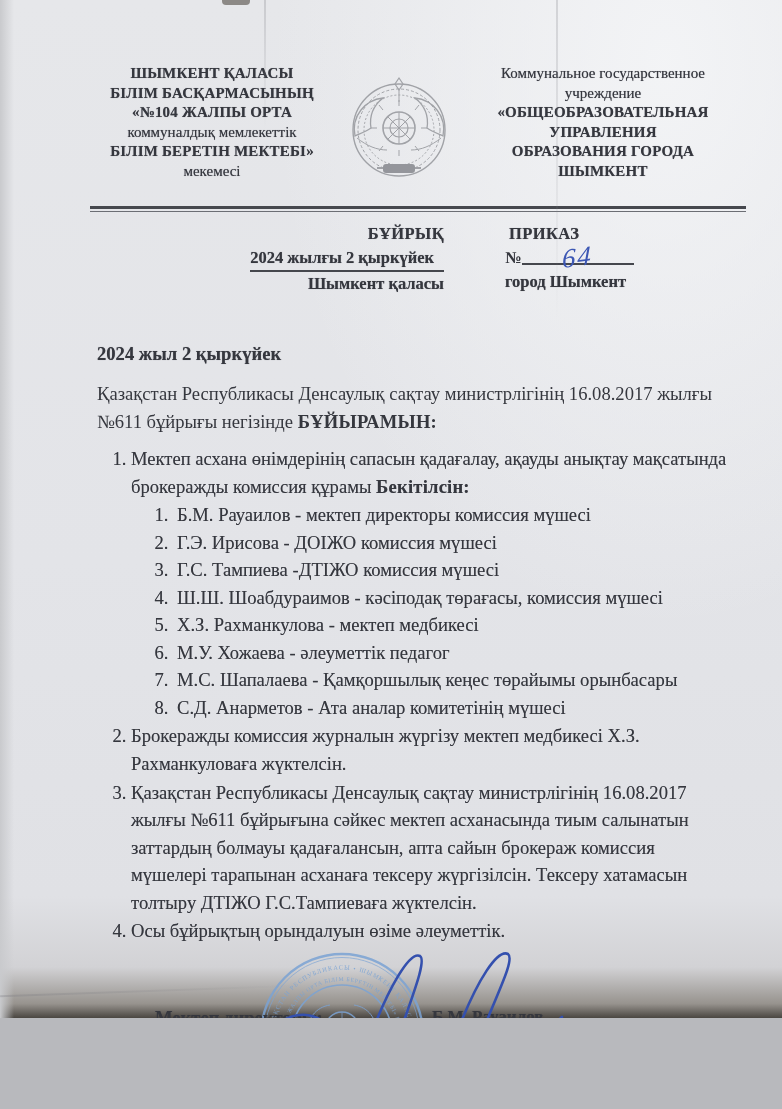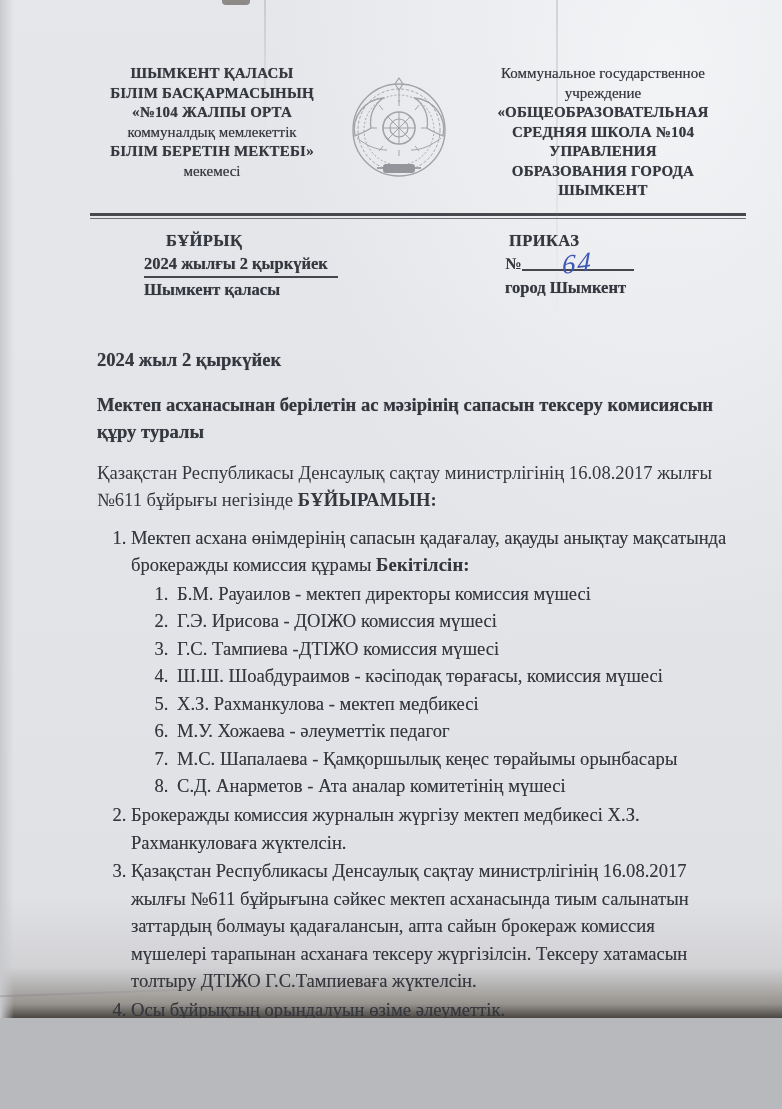--- a/index.html
+++ b/index.html
@@ -27,21 +27,21 @@
   .org-right{flex:1;text-align:center;line-height:1.3;font-size:15px;}
   .org-line{text-shadow:0 0 .7px rgba(45,47,58,.6);}
   .b{font-weight:bold;letter-spacing:.2px;}
   .emblem-wrap{width:118px;display:flex;justify-content:center;align-items:flex-start;padding-top:8px;}
   .emblem-wrap svg{filter:blur(.4px);opacity:.8;}
 
   .divider{margin:12px 36px 0 90px;height:2px;border-top:3px solid #46484e;border-bottom:1px solid #6c6e74;}
 
   
   .order-row{display:flex;padding:10px 0 0 144px;font-size:16.5px;line-height:1.45;}
-  .order-left{width:300px;}
+  .order-left{width:300px;text-align:right;}
   .order-right{margin-left:61px;}
   .order-title{font-weight:bold;padding-left:22px;letter-spacing:.4px;text-shadow:0 0 .7px rgba(45,47,58,.6);}
   .order-right .order-title{padding-left:4px;}
   .order-date{font-weight:bold;border-bottom:2px solid #45474d;display:inline-block;padding-right:10px;text-shadow:0 0 .7px rgba(45,47,58,.6);}
   .order-city{font-weight:bold;text-shadow:0 0 .7px rgba(45,47,58,.6);}
   .num-row{font-weight:bold;}
   .num-line{display:inline-block;width:112px;border-bottom:2px solid #45474d;text-align:center;line-height:.6;}
   .hand-num{display:inline-block;font-style:italic;font-weight:normal;font-size:27px;color:#3c57b4;transform:rotate(-7deg) skewX(-8deg) translateY(3px);letter-spacing:2px;}
 
   
@@ -113,21 +113,20 @@
 
         <rect x="40" y="92" width="32" height="9" rx="3" fill="#7f8187" stroke="none"></rect>
         <path d="M34,96 L40,96 M72,96 L78,96" stroke-width="2"></path>
       </svg>
     </div>
 
     <div class="org-right">
       <div class="org-line">Коммунальное государственное</div>
       <div class="org-line">учреждение</div>
       <div class="org-line b">«ОБЩЕОБРАЗОВАТЕЛЬНАЯ</div>
-      <div class="org-line b">СРЕДНЯЯ  ШКОЛА  №104</div>
       <div class="org-line b">УПРАВЛЕНИЯ</div>
       <div class="org-line b">ОБРАЗОВАНИЯ  ГОРОДА</div>
       <div class="org-line b">ШЫМКЕНТ</div>
     </div>
   </div>
 
   <div class="divider"></div>
 
   <div class="order-row">
     <div class="order-left">
@@ -139,21 +138,20 @@
       <div class="order-title">ПРИКАЗ</div>
       <div class="num-row">
         <span>№</span><span class="num-line"><span class="hand-num">64</span></span>
       </div>
       <div class="order-city">город Шымкент</div>
     </div>
   </div>
 
   <div class="doc-body">
     <div class="date-line">2024 жыл 2 қыркүйек</div>
-    <div class="subject">Мектеп асханасынан берілетін ас мәзірінің сапасын тексеру комисиясын құру туралы</div>
     <div class="preamble">
       <span>Қазақстан Республикасы Денсаулық сақтау министрлігінің 16.08.2017 жылғы №611 бұйрығы негізінде </span><span class="b">БҰЙЫРАМЫН:</span>
     </div>
 
     <ol class="main-list">
       <li>
         <span>Мектеп асхана өнімдерінің сапасын қадағалау, ақауды анықтау мақсатында брокеражды комиссия құрамы </span><span class="b">Бекітілсін:</span>
         <ol class="sub-list">
           <li>Б.М. Рауаилов - мектеп директоры комиссия мүшесі</li>
           <li>Г.Э. Ирисова - ДОІЖО комиссия мүшесі</li>

